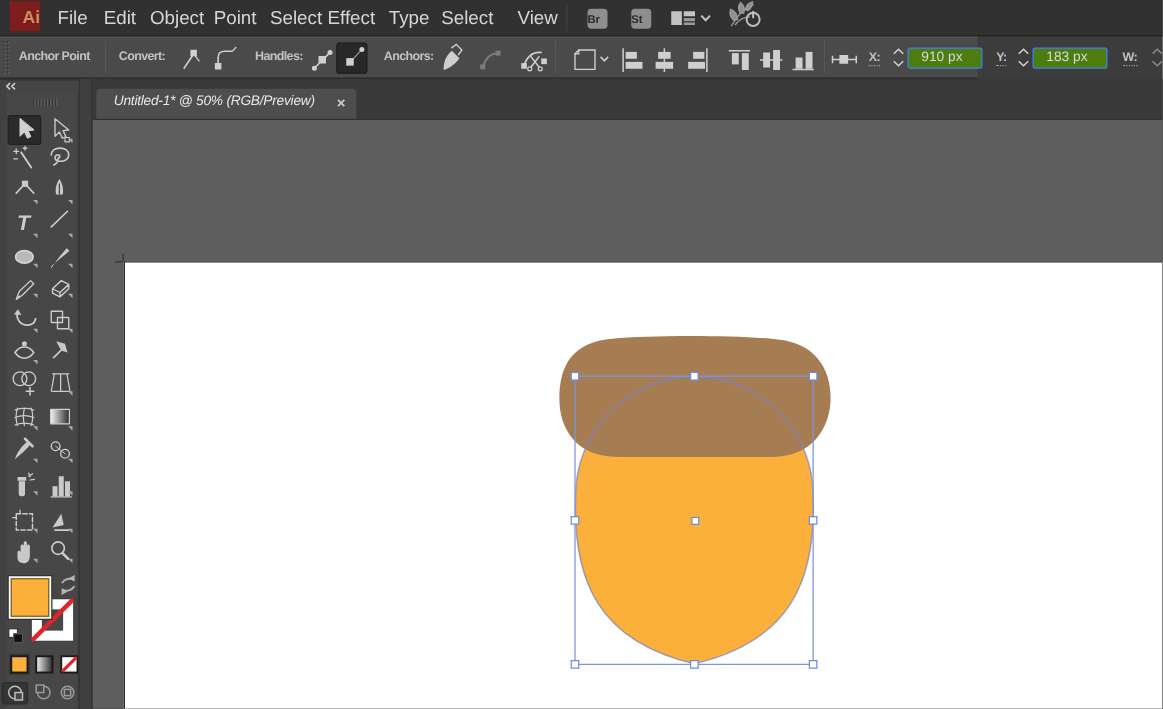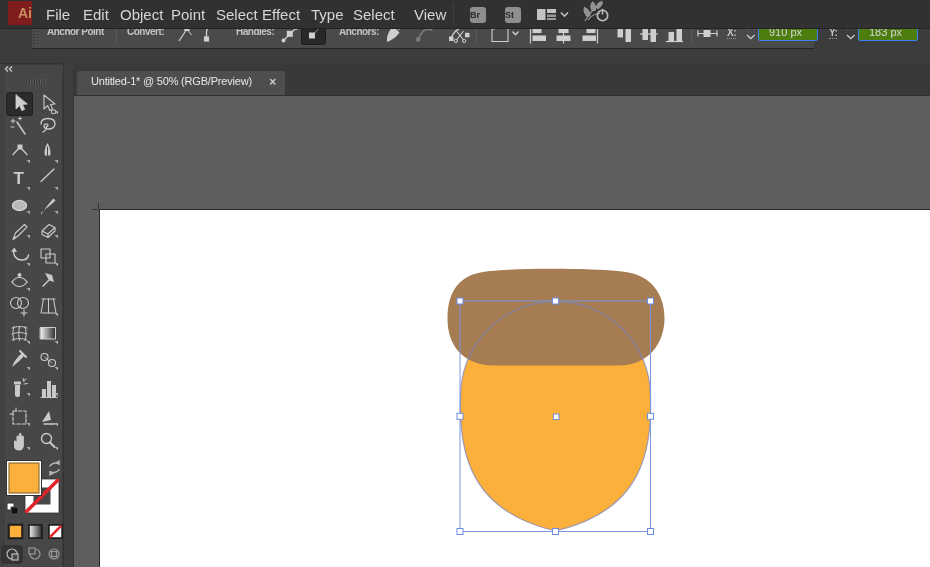--- a/index.html
+++ b/index.html
@@ -14,32 +14,32 @@
 #ailogo { position:absolute; left:8px; top:1px; width:24px; height:24px;
   background:#7f1d1d; color:#c98f63; font-weight:bold; font-size:14px;
   text-align:right; line-height:24px; }
 .mitem { position:absolute; top:0; height:29px; line-height:29px;
   color:#d6d6d6; font-size:15px; }
 .appbtn { position:absolute; top:7px; width:16px; height:16px; border-radius:3px;
   background:#8e8e8e; color:#2a2a2a; font-size:9px; font-weight:bold;
   text-align:left; line-height:16px; }
 
 
-#controlbar { position:absolute; left:0; top:15px; width:782px; height:34px;
-  background:#4a4a4a; border-top:1px solid #585858; border-bottom:1px solid #262626;margin-left:32px; }
+#controlbar { position:absolute; left:0; top:29px; width:782px; height:34px;
+  background:#4a4a4a; border-top:1px solid #585858; border-bottom:1px solid #262626; }
 .cbl { position:absolute; top:0; height:32px; line-height:32px; color:#c2c2c2;
   font-size:10px; font-weight:bold; letter-spacing:-0.5px; }
 .csep { position:absolute; top:3px; width:1px; height:26px; background:#3a3a3a;
   border-right:1px solid #575757; }
 .cfield { position:absolute; top:8px; height:17px; background:#4d7c0f;
   border:1px solid #3b82f6; border-radius:2px; color:#d8d8d8; font-size:11px;
   line-height:15px; padding-left:10px; }
 
 
-#lower { position:absolute; left:0; top:63px; width:930px; height:504px; background:#393939; }
+#lower { position:absolute; left:0; top:63px; width:930px; height:504px; background:#393939;font-style:italic; }
 #toolpanel { position:absolute; left:0; top:0; width:63px; height:504px; background:#474747; border-right:1px solid #3a3a3a; }
 #tabstrip { position:absolute; left:74px; top:0; width:856px; height:32px; background:#393939; }
 #tab { position:absolute; left:3px; top:8px; width:208px; height:24px;
   background:#4e4e4e; border-radius:3px 3px 0 0; color:#e8e8e8; font-size:11px;
   letter-spacing:-0.2px; line-height:21px; padding-left:14px; }
 #canvas { position:absolute; left:74px; top:32px; width:856px; height:472px;
   background:#5e5e5e; overflow:hidden; }
 #artboard { position:absolute; left:25px; top:114px; width:831px; height:358px;
   background:#ffffff; border-left:1px solid #282828; border-top:1px solid #282828; }
 </style>

